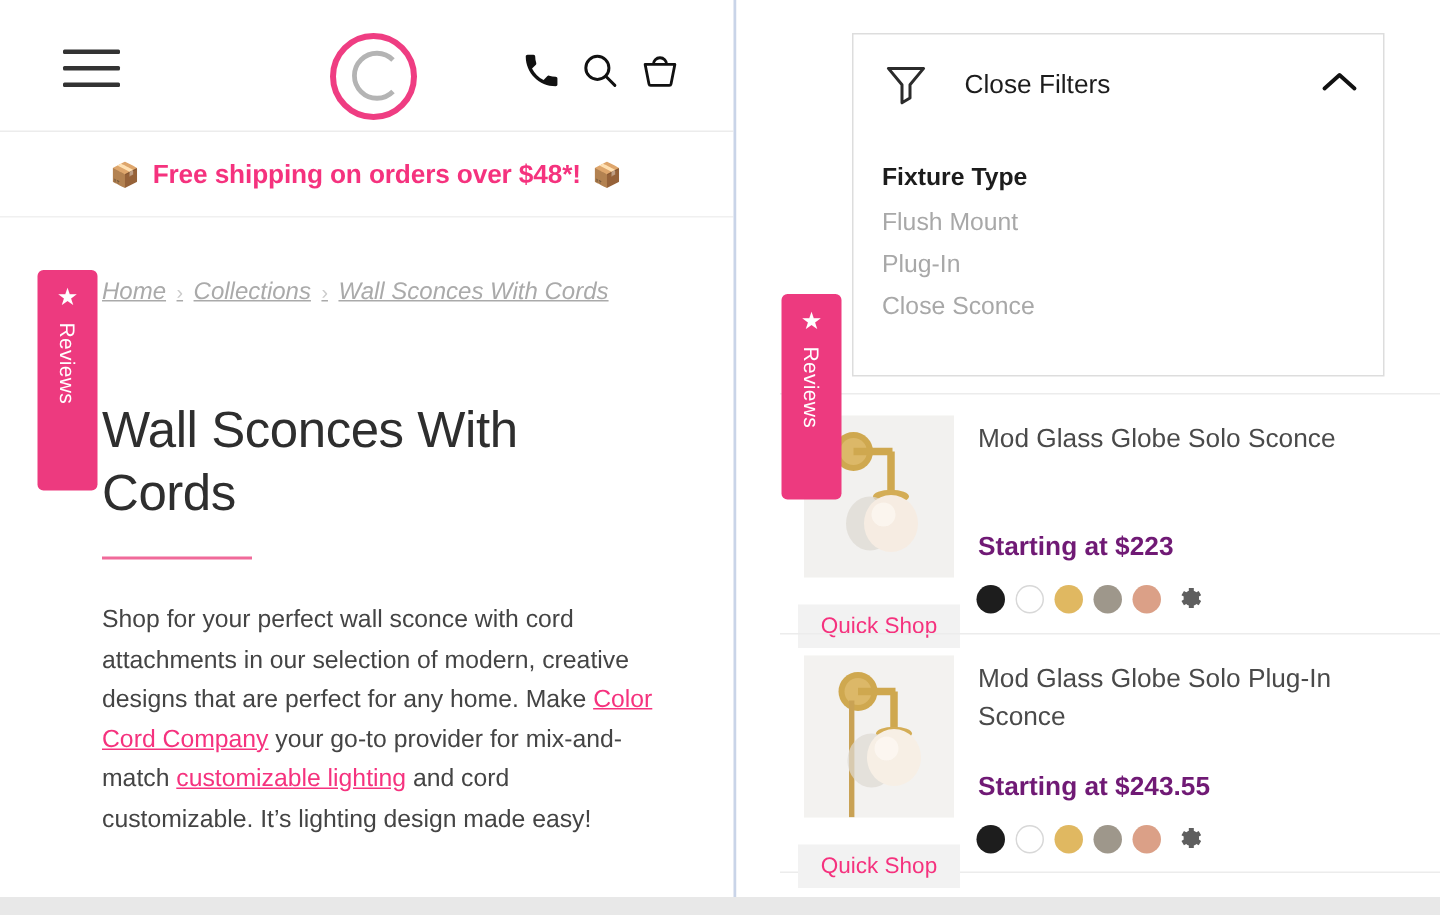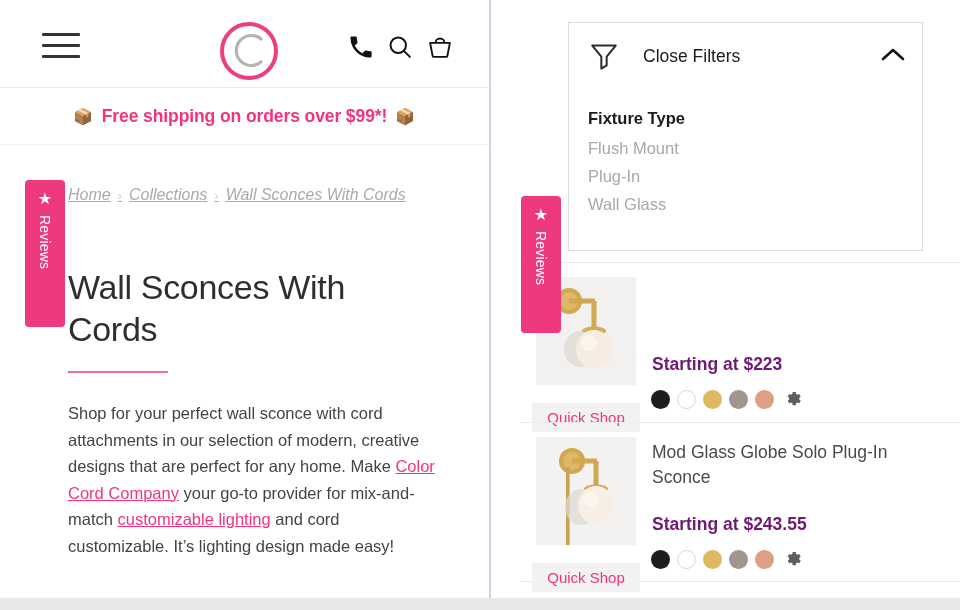--- a/index.html
+++ b/index.html
@@ -269,21 +269,21 @@
       <div class="hdr-icon" id="bag-icon">
         <svg width="28" height="28" viewBox="0 0 24 24">
           <path d="M3.5 8.5h17l-2.2 11.2a1 1 0 0 1-1 .8H6.7a1 1 0 0 1-1-.8L3.5 8.5z" fill="none" stroke="#111" stroke-width="1.6" stroke-linejoin="round"></path>
           <path d="M8.2 8.5a3.8 3.8 0 0 1 7.6 0" fill="none" stroke="#111" stroke-width="1.6"></path>
         </svg>
       </div>
     </div>
 
     <div id="shipping-banner">
       <span class="emoji">📦</span>
-      <span class="txt">Free shipping on orders over $99*!</span>
+      <span class="txt">Free shipping on orders over $48*!</span>
       <span class="emoji">📦</span>
     </div>
 
     <div class="reviews-tab" id="reviews-tab-left">
       <span class="star">★</span>
       <span class="lbl">Reviews</span>
     </div>
 
     <div id="breadcrumb">
       <a>Home</a><span class="sep">›</span><a>Collections</a><span class="sep">›</span><a>Wall Sconces With Cords</a>
@@ -310,21 +310,21 @@
         <span id="chevron-up-icon">
           <svg width="26" height="20" viewBox="0 0 26 20">
             <path d="M3 14 L13 5 L23 14" fill="none" stroke="#111" stroke-width="2.6" stroke-linecap="round" stroke-linejoin="round"></path>
           </svg>
         </span>
       </div>
 
       <div id="filter-group-title">Fixture Type</div>
       <div class="filter-option o0">Flush Mount</div>
       <div class="filter-option o1">Plug-In</div>
-      <div class="filter-option o2">Wall Glass</div>
+      <div class="filter-option o2">Close Sconce</div>
     </div>
 
     <div class="reviews-tab" id="reviews-tab-right" style="left:30px; top:196px;">
       <span class="star">★</span>
       <span class="lbl">Reviews</span>
     </div>
 
     <div id="product-list">
 
       <div class="product-row">
@@ -335,20 +335,21 @@
             <ellipse cx="33" cy="24" rx="9" ry="9" fill="#dcb868"></ellipse>
             <rect x="33" y="21.5" width="26" height="5" fill="#cfa84f"></rect>
             <rect x="55.5" y="24" width="5" height="28" fill="#cfa84f"></rect>
             <ellipse cx="58" cy="54" rx="12" ry="4.5" fill="#d4ad56"></ellipse>
             <ellipse cx="44" cy="72" rx="16" ry="18" fill="#dedad3" opacity="0.75"></ellipse>
             <ellipse cx="58" cy="72" rx="18" ry="19" fill="#f6ece2"></ellipse>
             <ellipse cx="53" cy="66" rx="8" ry="8" fill="#fdf7f1" opacity="0.8"></ellipse>
           </svg>
         </div>
         <div class="quick-shop">Quick Shop</div>
+        <div class="prod-title">Mod Glass Globe Solo Sconce</div>
         <div class="prod-price">Starting at $223</div>
         <div class="swatch-row">
           <span class="swatch" style="background:#1d1d1d;"></span>
           <span class="swatch ring" style="background:#ffffff;"></span>
           <span class="swatch" style="background:#e0b861;"></span>
           <span class="swatch" style="background:#9e978b;"></span>
           <span class="swatch" style="background:#dba087;"></span>
           <span class="gear-swatch">
             <svg width="19" height="19" viewBox="0 0 24 24">
               <path d="M12 8.2a3.8 3.8 0 1 0 0 7.6 3.8 3.8 0 0 0 0-7.6zm9.2 5.2l-1.9-1.1a7.6 7.6 0 0 0 0-2.6l1.9-1.1-2.1-3.6-1.9 1.1a7.6 7.6 0 0 0-2.2-1.3V2.6h-4.2v2.2a7.6 7.6 0 0 0-2.2 1.3L6.7 5 4.6 8.6l1.9 1.1a7.6 7.6 0 0 0 0 2.6l-1.9 1.1 2.1 3.6 1.9-1.1a7.6 7.6 0 0 0 2.2 1.3v2.2h4.2v-2.2a7.6 7.6 0 0 0 2.2-1.3l1.9 1.1 2.1-3.6z" fill="#5f5f5f"></path>

